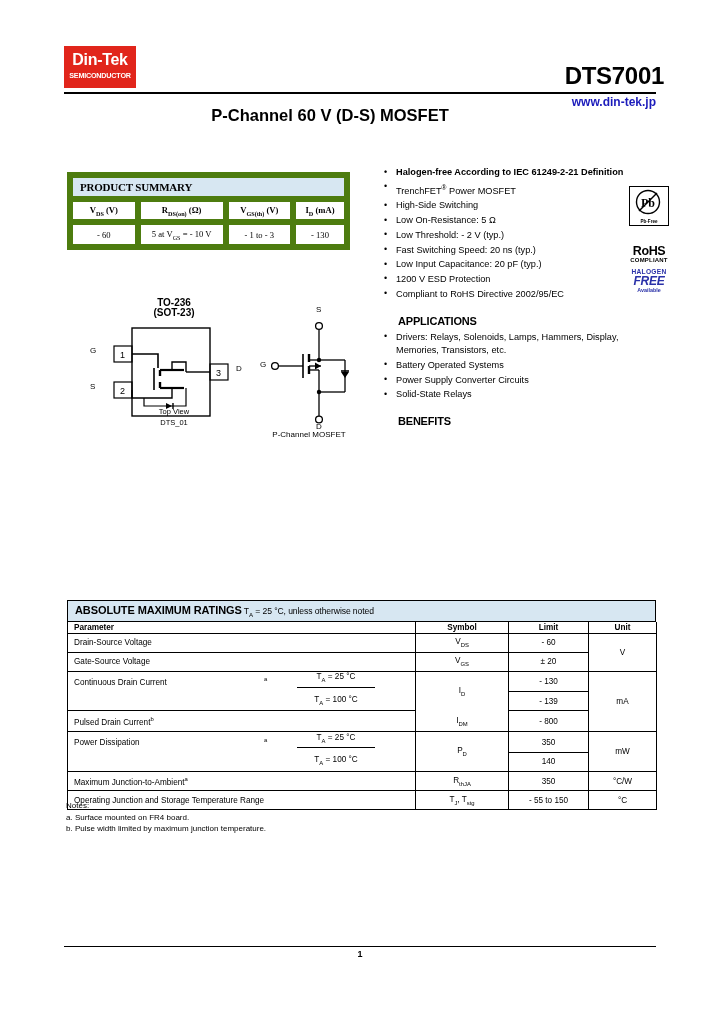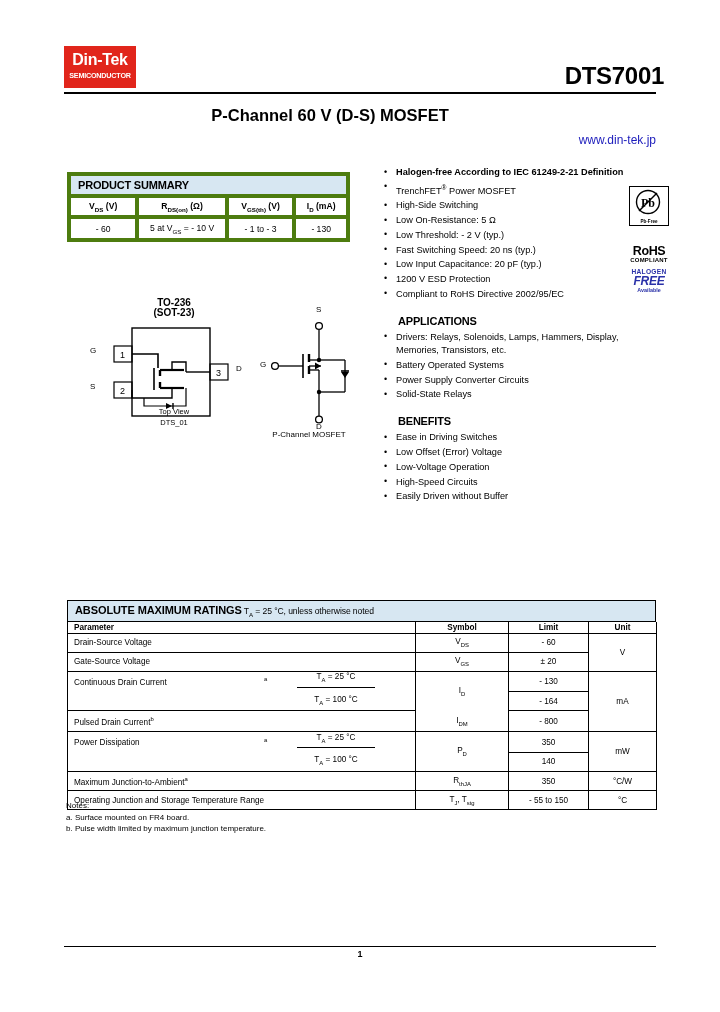--- a/index.html
+++ b/index.html
@@ -57,46 +57,46 @@
   #header-rule {
     position: absolute;
     left: 64px; top: 92px;
     width: 592px;
     border-top: 2px solid #000;
   }
   #website {
     position: absolute;
     right: 64px; top: 95px;
     font-size: 12px;
-    font-weight: normal;
+    font-weight: bold;
     color: #1b1bbb;
-    margin-top: 38px;
   }
   #doc-title {
     position: absolute;
     left: 0; top: 106px;
     width: 660px;
     text-align: center;
     font-size: 16.5px;
     font-weight: bold;
   }
 
   
   #summary-table {
     position: absolute;
     left: 67px; top: 172px;
     width: 283px;
     border-collapse: collapse;
     font-size: 8.6px;
   }
   #summary-table td, #summary-table th {
-    border: 4px solid #4d7c0f;
+    border: 6px solid #4d7c0f;
     padding: 0;
     text-align: center;
     vertical-align: middle;
+    font-family: Liberation Serif, serif;
   }
   #summary-title-cell {
     background: #d7e7f2;
     text-align: left !important;
     font-size: 11px;
     font-weight: bold;
     padding: 3px 0 3px 7px !important;
     letter-spacing: -0.2px;
   }
   .sum-head { height: 17px; font-weight: bold; }
@@ -432,27 +432,20 @@
 
     <div class="sec-head spaced">APPLICATIONS</div>
     <ul class="bullets">
       <li>Drivers: Relays, Solenoids, Lamps, Hammers, Display, Memories, Transistors, etc.</li>
       <li>Battery Operated Systems</li>
       <li>Power Supply Converter Circuits</li>
       <li>Solid-State Relays</li>
     </ul>
 
     <div class="sec-head spaced">BENEFITS</div>
-    <ul class="bullets">
-      <li>Ease in Driving Switches</li>
-      <li>Low Offset (Error) Voltage</li>
-      <li>Low-Voltage Operation</li>
-      <li>High-Speed Circuits</li>
-      <li>Easily Driven without Buffer</li>
-    </ul>
   </div>
 
   <div id="rohs">
     <div id="pbfree-box">
       <svg width="36" height="36" style="display:block">
         <circle cx="18" cy="15" r="11.5" fill="none" stroke="#000" stroke-width="1.4"></circle>
         <text x="18" y="19.5" text-anchor="middle" font-family="Liberation Serif, serif" font-size="12" font-weight="bold">Pb</text>
         <line x1="9" y1="24" x2="27" y2="6" stroke="#000" stroke-width="1.4"></line>
       </svg>
       <div id="pbfree-label">Pb-Free</div>
@@ -506,21 +499,21 @@
         <td class="ctr" rowspan="2" style="border-bottom:none">I<sub>D</sub></td>
         <td class="ctr">- 130</td>
         <td class="ctr" rowspan="3">mA</td>
       </tr>
       <tr>
         <td class="param" style="height:16px;border-top:none">
           <span class="cond-split" style="float:right;margin-right:40px">
             <span class="bot">T<sub>A</sub> = 100 °C</span>
           </span>
         </td>
-        <td class="ctr">- 164</td>
+        <td class="ctr">- 139</td>
       </tr>
       <tr>
         <td class="param" style="height:18px">
           <span>Pulsed Drain Current</span><sup>b</sup>
         </td>
         <td class="ctr">I<sub>DM</sub></td>
         <td class="ctr">- 800</td>
       </tr>
       <tr>
         <td class="param" style="height:18px;border-bottom:none">

